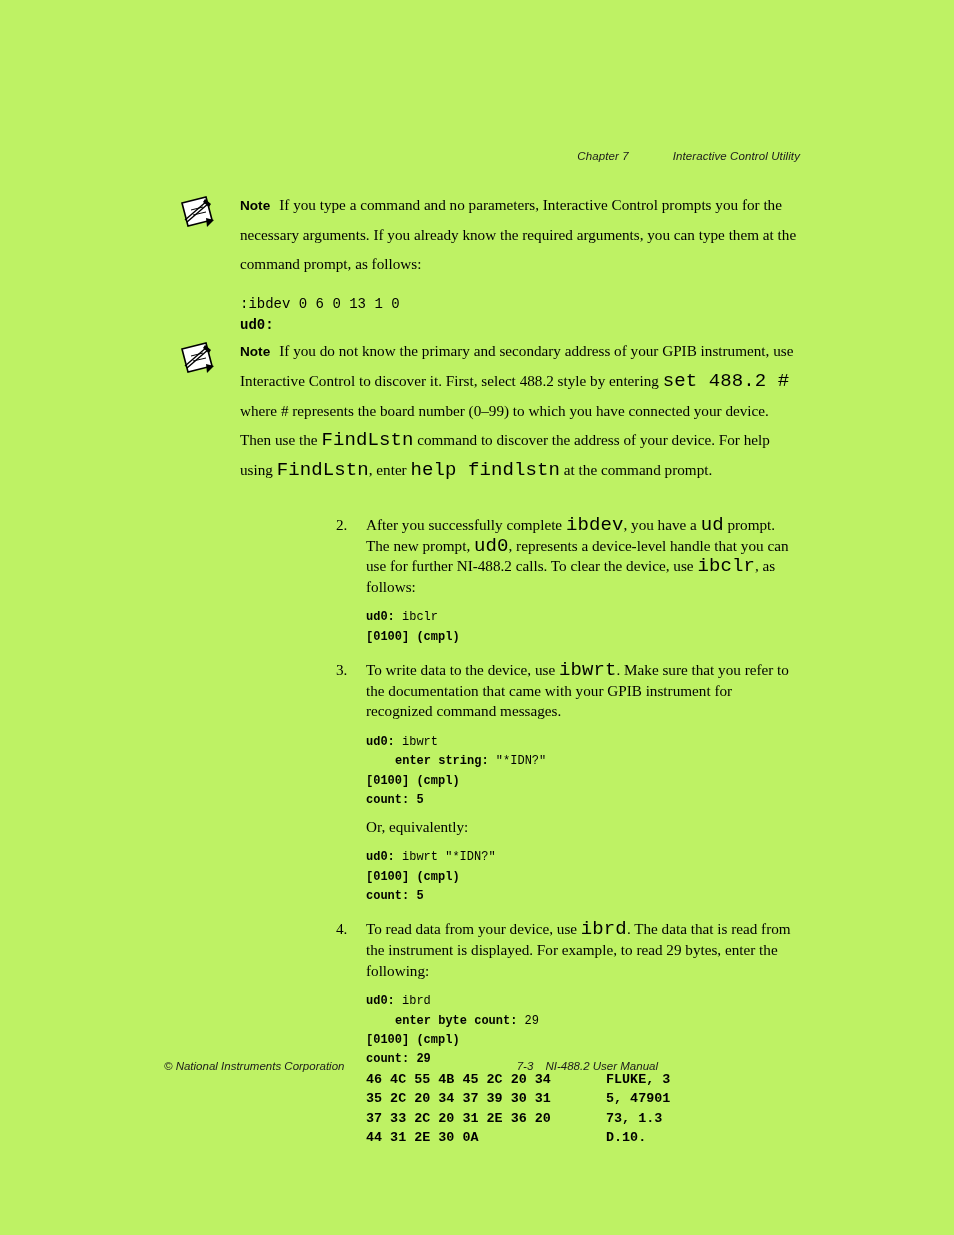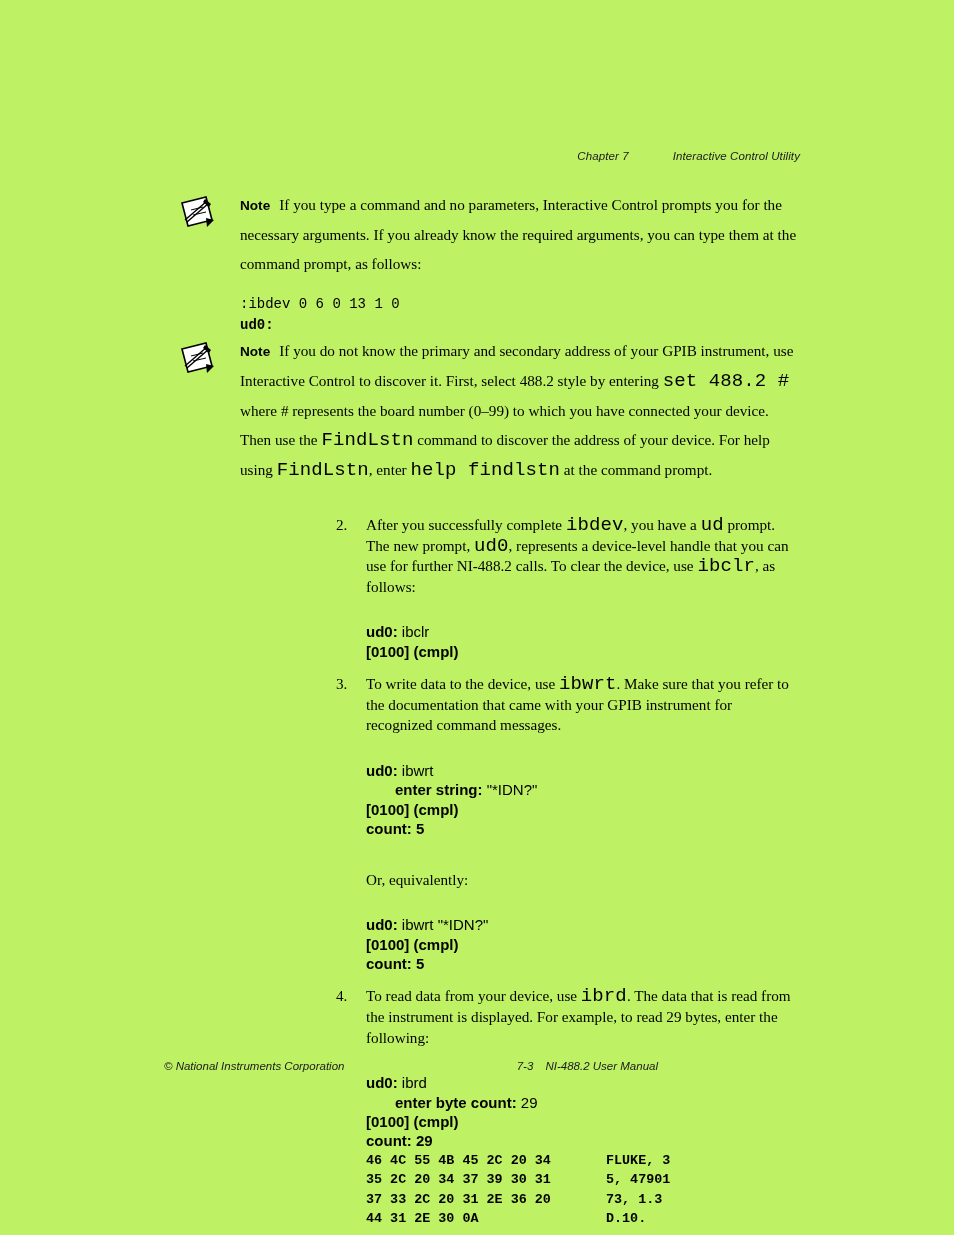--- a/index.html
+++ b/index.html
@@ -109,33 +109,33 @@
     font-size: 15.2px;
     line-height: 20.6px;
   }
   .step-text {
     font-family: "Liberation Serif", serif;
     font-size: 15.2px;
     line-height: 20.6px;
   }
 
   .code {
-    font-family: Liberation Sans, sans-serif;
-    font-size: 15px;
+    font-family: Liberation Mono, monospace;
+    font-size: 12px;
     line-height: 19.4px;
     white-space: pre;
-    margin-top: 25px;
+    margin-top: 11px;
   }
   .code .ind { display: inline-block; width: 29px; }
 
   .plain-para {
     font-family: "Liberation Serif", serif;
     font-size: 15.2px;
     line-height: 20.6px;
-    margin-top: 31px;
+    margin-top: 6px;
   }
 
   
   .hex-row {
     font-family: "Liberation Mono", monospace;
     font-size: 13.4px;
     line-height: 19.4px;
     font-weight: bold;
     white-space: pre;
   }

